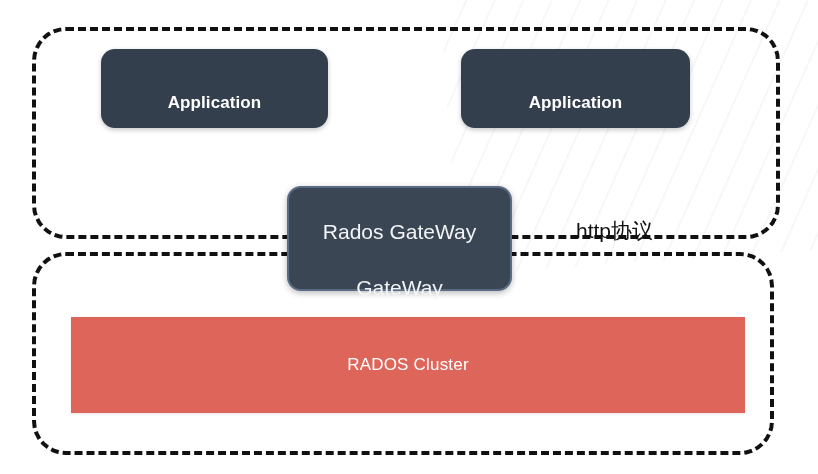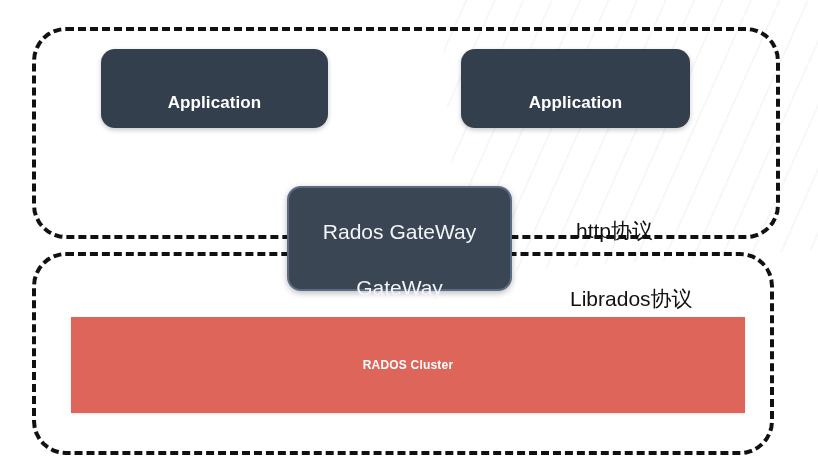--- a/index.html
+++ b/index.html
@@ -135,22 +135,22 @@
     height: 96px;
     background: #dd6559;
     display: flex;
     align-items: center;
     justify-content: center;
     box-shadow: 0 1px 3px rgba(0,0,0,0.10);
     box-sizing: border-box;
   }
   #rados-cluster .cluster-label {
     color: #ffffff;
-    font-size: 12px;
-    font-weight: bold;
+    font-size: 17px;
+    font-weight: normal;
     letter-spacing: 0.2px;
     white-space: nowrap;
   }
 
   
   .protocol-label {
     position: absolute;
     color: #111111;
     font-size: 21px;
     font-weight: normal;
@@ -189,19 +189,18 @@
     <div class="stack-cell">
       <span class="stack-label">Rados GateWay</span>
     </div>
     <div class="stack-cell">
       <span class="stack-label">GateWay</span>
     </div>
   </div>
 
   <div class="protocol-label" id="protocol-http">http协议</div>
 
-  <div class="protocol-label" id="protocol-librados">Librados协议</div>
 
   <div id="rados-cluster">
     <span class="cluster-label">RADOS Cluster</span>
   </div>
 
 </div>
 
 </body></html>

